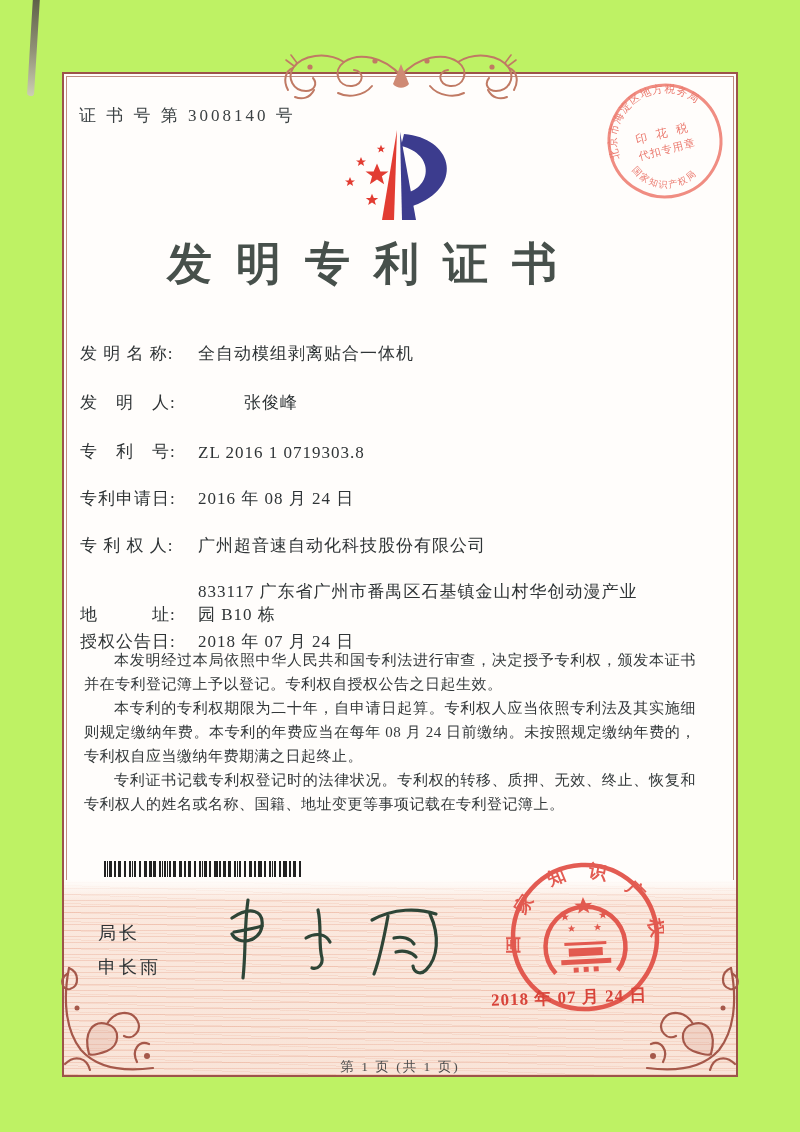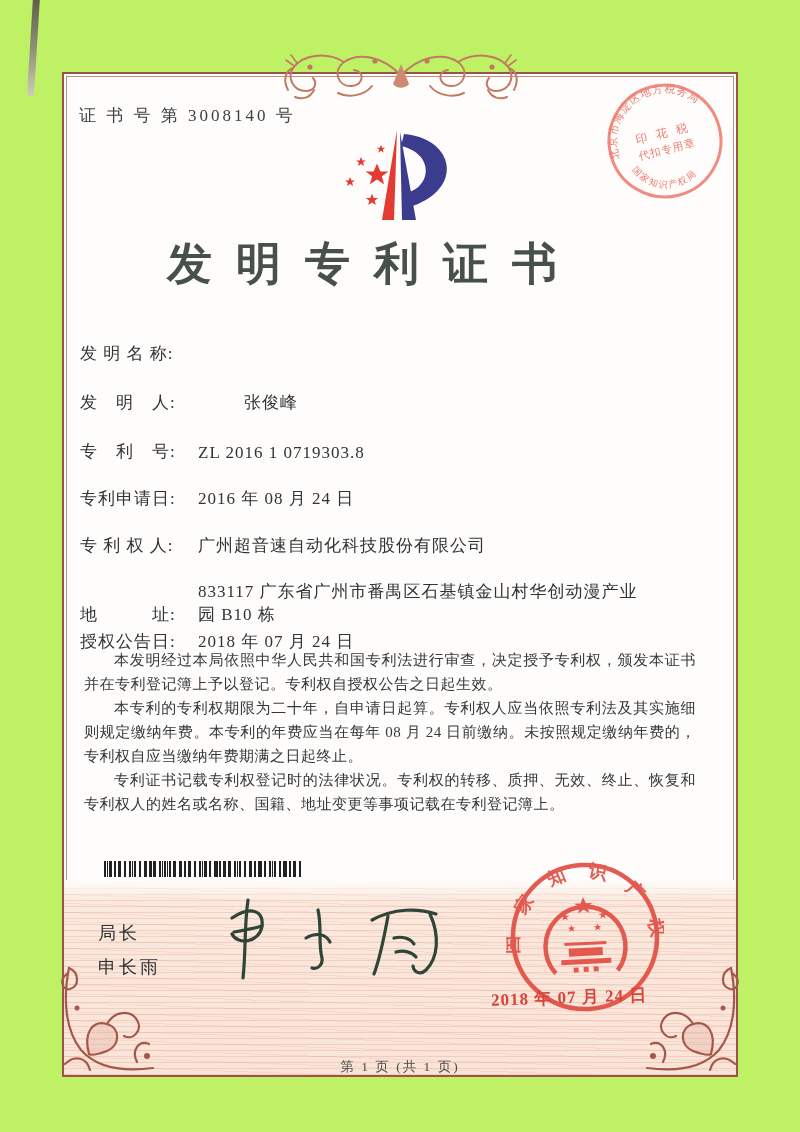--- a/index.html
+++ b/index.html
@@ -139,20 +139,21 @@
       <text x="60" y="56" text-anchor="middle" font-size="11.5" letter-spacing="3">印 花 税</text>
       <text x="60" y="72" text-anchor="middle" font-size="10.5" letter-spacing="1">代扣专用章</text>
     </g>
   </svg>
 
   <div class="title">发明专利证书</div>
 
   <div class="fields">
     <div class="frow r0">
       <span class="lab">发 明 名 称:</span>
+      <span class="val">全自动模组剥离贴合一体机</span>
     </div>
     <div class="frow r1">
       <span class="lab">发　明　人:</span>
       <span class="val">张俊峰</span>
     </div>
     <div class="frow r2">
       <span class="lab">专　利　号:</span>
       <span class="val">ZL 2016 1 0719303.8</span>
     </div>
     <div class="frow r3">

